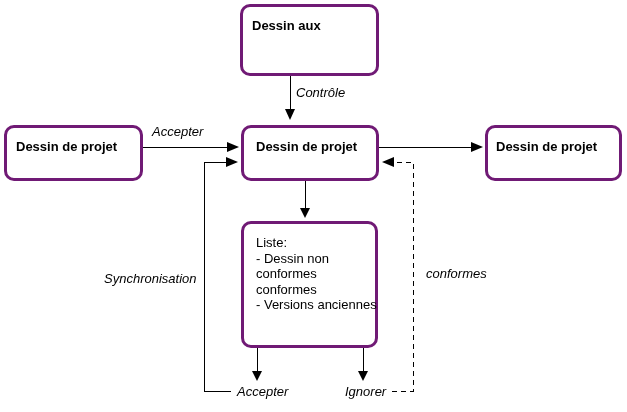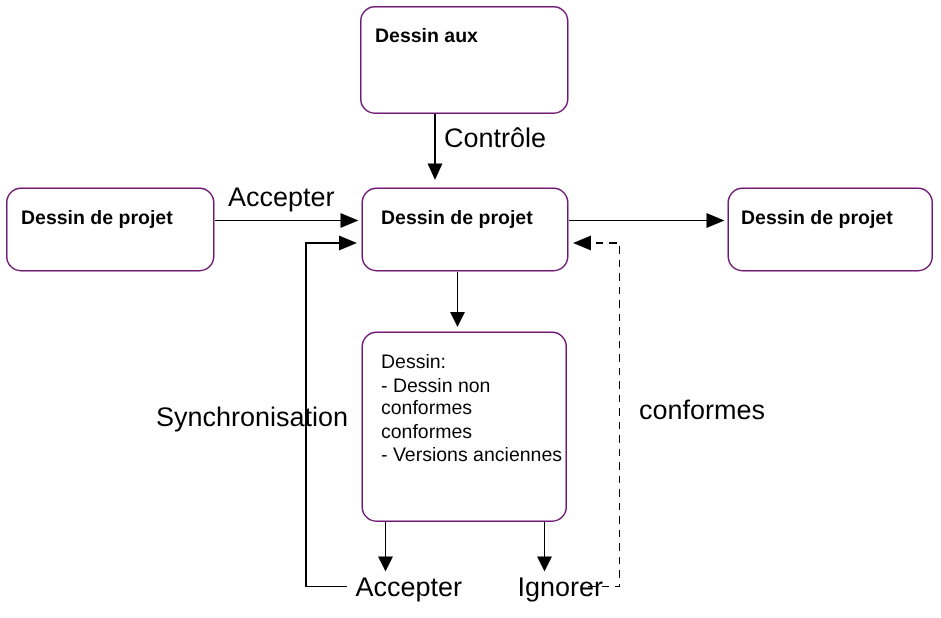--- a/index.html
+++ b/index.html
@@ -13,42 +13,43 @@
     overflow: hidden;
   }
   .wires {
     position: absolute;
     left: 0; top: 0;
     width: 627px; height: 412px;
   }
   .box {
     position: absolute;
     background: #ffffff;
-    border: 1px solid #701a75;
+    border: 3px solid #701a75;
     border-radius: 10px;
     box-sizing: border-box;
   }
   .box-title {
     font-weight: bold;
     font-size: 13px;
     line-height: 15px;
     padding: 11px 4px 0 9px;
     white-space: nowrap;
   }
   .box-title.pad-mid { padding-left: 12px; }
   .box-title.pad-right { padding-left: 8px; }
   .box-list {
     font-size: 13px;
     line-height: 15.5px;
     padding: 11px 2px 0 12px;
     white-space: nowrap;
   }
   .lbl {
     position: absolute;
-    font-size: 18px;
+    font-style: italic;
+    font-size: 13px;
     line-height: 15.5px;
     white-space: nowrap;
     text-align: center;
   }
 </style>
 </head>
 <body>
 
 <div class="canvas">
 
@@ -88,21 +89,21 @@
   <div class="box" style="left:241px; top:125px; width:138px; height:56px;">
     <div class="box-title pad-mid">Dessin de projet</div>
   </div>
 
   <div class="box" style="left:485px; top:125px; width:137px; height:56px;">
     <div class="box-title pad-right">Dessin de projet</div>
   </div>
 
   <div class="box" style="left:241px; top:221px; width:137px; height:127px;">
     <div class="box-list">
-      <div>Dessin:</div>
+      <div>Liste:</div>
       <div>- Dessin non</div>
       <div>conformes</div>
       <div>conformes</div>
       <div>- Versions anciennes</div>
     </div>
   </div>
 
   <div class="lbl" style="left:296px; top:85px;">Contrôle</div>
 
   <div class="lbl" style="left:152px; top:124px;">Accepter</div>

